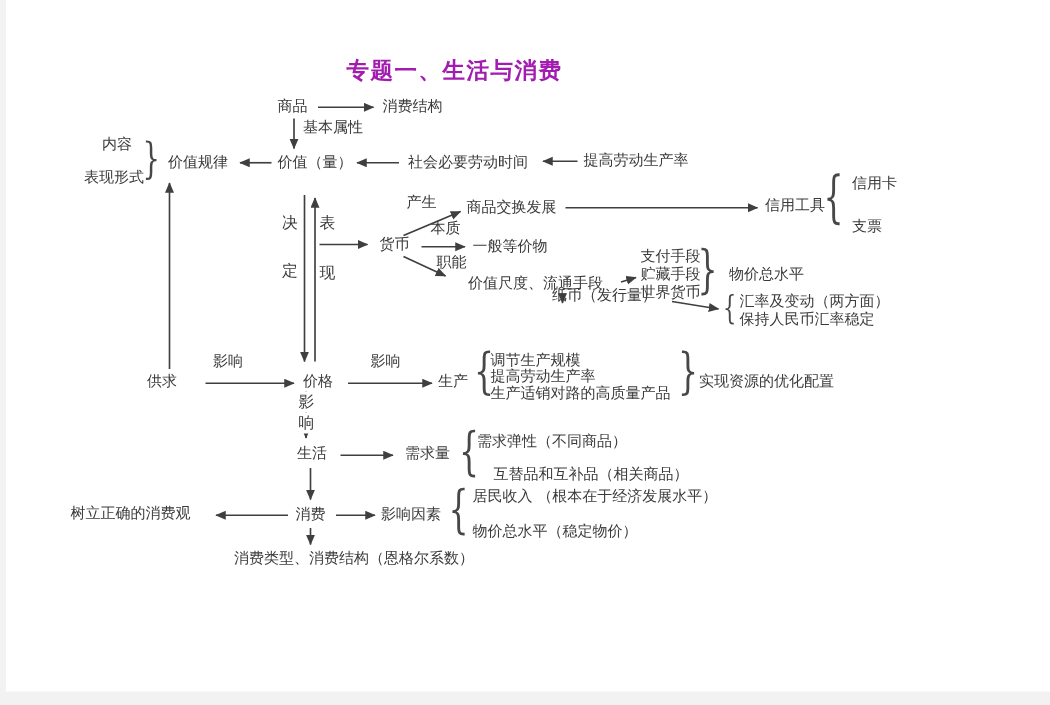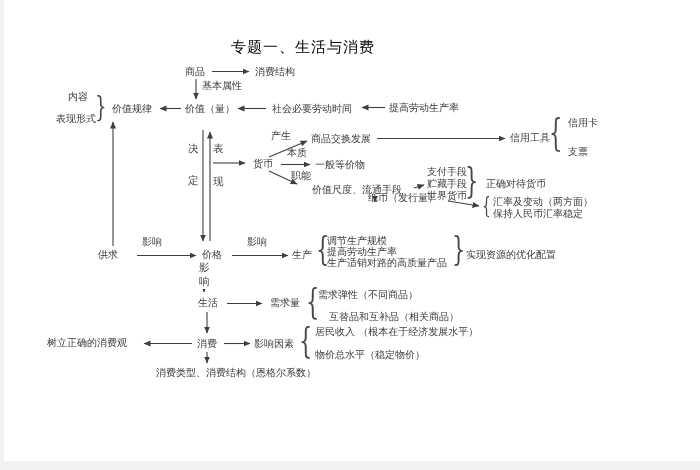--- a/index.html
+++ b/index.html
@@ -5,22 +5,22 @@
   html,body{margin:0;padding:0;}
   body{
     width:700px;height:470px;position:relative;overflow:hidden;
     background:#ffffff;
     font-family:"DejaVu Sans",sans-serif;
   }
   .edge-left{position:absolute;left:0;top:0;width:4px;height:470px;background:#f2f2f2;}
   .edge-bottom{position:absolute;left:0;top:461px;width:700px;height:9px;background:#f2f2f2;}
   .title{
     position:absolute;left:231px;top:38px;margin:0;
-    font-family:"DejaVu Serif",serif;font-weight:normal;
-    font-size:15px;letter-spacing:1px;color:#000000;white-space:nowrap;
+    font-family:"DejaVu Serif",serif;font-weight:bold;
+    font-size:15px;letter-spacing:1px;color:#a21caf;white-space:nowrap;
   }
   .lbl{
     position:absolute;font-size:10px;line-height:1.15;
     color:#3a3a3a;white-space:nowrap;
   }
   .brace{
     position:absolute;font-family:"DejaVu Serif",serif;color:#474747;
     line-height:1;transform-origin:left top;
   }
   .vstack{
@@ -93,21 +93,21 @@
   <div class="lbl" style="left:568px;top:146px">支票</div>
   <div class="lbl" style="left:287px;top:147px">本质</div>
   <div class="lbl" style="left:253px;top:158px">货币</div>
   <div class="lbl" style="left:315px;top:159px">一般等价物</div>
   <div class="lbl" style="left:291px;top:170px">职能</div>
   <div class="lbl" style="left:312px;top:184px">价值尺度、流通手段</div>
   <div class="lbl" style="left:427px;top:166px">支付手段</div>
   <div class="lbl" style="left:427px;top:178px">贮藏手段</div>
   <div class="lbl" style="left:427px;top:190px">世界货币</div>
   <div class="brace" style="left:465px;top:164px;font-size:30px;transform:scale(.7,1.15)">}</div>
-  <div class="lbl" style="left:486px;top:178px">正确对待货币</div>
+  <div class="lbl" style="left:486px;top:178px">物价总水平</div>
   <div class="lbl" style="left:368px;top:192px">纸币（发行量）</div>
   <div class="brace" style="left:482px;top:194px;font-size:20px;transform:scale(.7,1.1)">{</div>
   <div class="lbl" style="left:493px;top:196px">汇率及变动（两方面）</div>
   <div class="lbl" style="left:493px;top:208px">保持人民币汇率稳定</div>
 
   <div class="vstack" style="left:188px;top:142px;gap:18px">
     <span>决</span>
     <span>定</span>
   </div>
   <div class="vstack" style="left:213px;top:142px;gap:19px">

